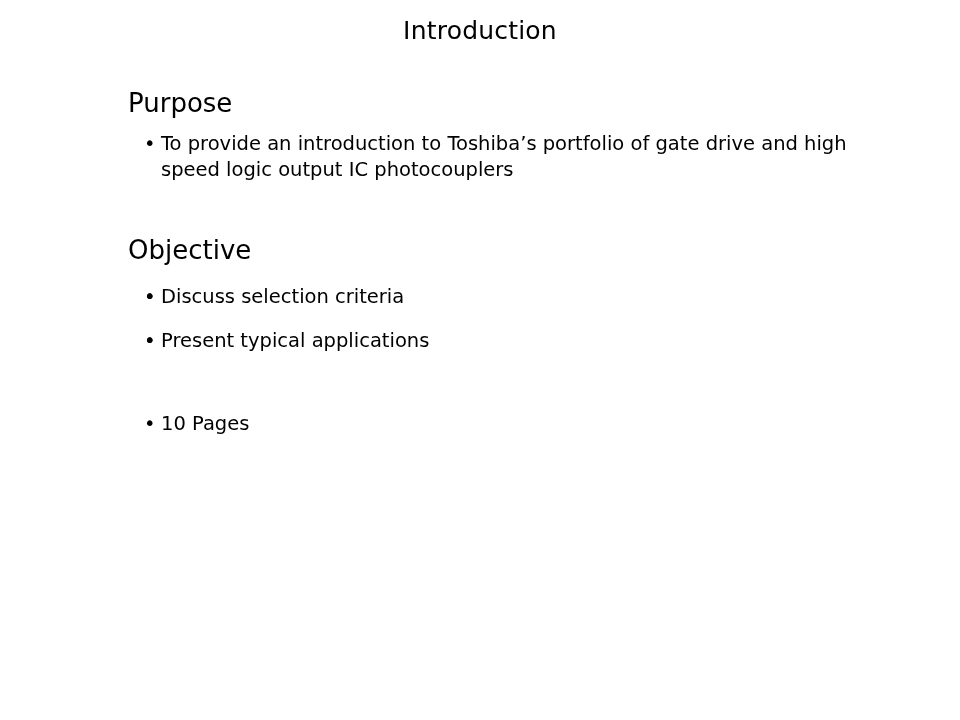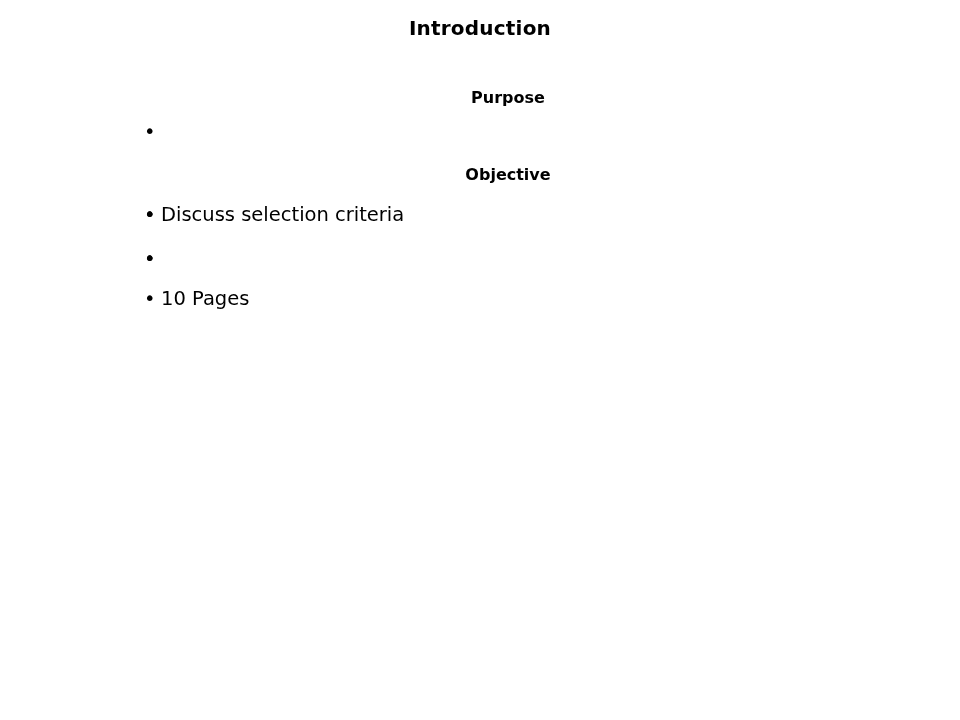--- a/index.html
+++ b/index.html
@@ -19,39 +19,38 @@
     width: 960px;
     height: 720px;
     box-sizing: border-box;
   }
   .slide-title {
     position: absolute;
     top: 16px;
     left: 0;
     width: 960px;
     text-align: center;
-    font-size: 20px;
-    font-weight: bold;
+    font-size: 25px;
+    font-weight: normal;
     letter-spacing: 0.2px;
   }
   .body-area {
     position: absolute;
     top: 88px;
     left: 128px;
     width: 760px;
   }
   .section {
     margin-bottom: 0;
   }
   .section-heading {
-    font-size: 16px;
-    font-weight: bold;
+    font-size: 26px;
+    font-weight: normal;
     margin: 0 0 12px 0;
     line-height: 1.2;
-    text-align: center;
   }
   .bullet-list {
     list-style: none;
     margin: 0;
     padding: 0;
   }
   .bullet-item {
     position: relative;
     padding-left: 33px;
     font-size: 19.5px;
@@ -76,20 +75,21 @@
 
   <div class="slide-title">Introduction</div>
 
   <div class="body-area">
 
     <div class="section">
       <div class="section-heading">Purpose</div>
       <ul class="bullet-list">
         <li class="bullet-item">
           <span class="dot">•</span>
+          <span>To provide an introduction to Toshiba’s portfolio of gate drive and high speed logic output IC photocouplers</span>
         </li>
       </ul>
     </div>
 
     <div class="spacer-large"></div>
 
     <div class="section">
       <div class="section-heading">Objective</div>
       <ul class="bullet-list list-spaced">
         <li class="bullet-item">
@@ -97,20 +97,21 @@
         </li>
         <li class="bullet-item">
           <span class="dot">•</span>
           <span>Discuss selection criteria</span>
         </li>
         <li class="bullet-item">
           <span class="dot">•</span>
         </li>
         <li class="bullet-item">
           <span class="dot">•</span>
+          <span>Present typical applications</span>
         </li>
       </ul>
     </div>
 
     <div class="spacer-med"></div>
 
     <div class="section">
       <ul class="bullet-list">
         <li class="bullet-item">
           <span class="dot">•</span>

